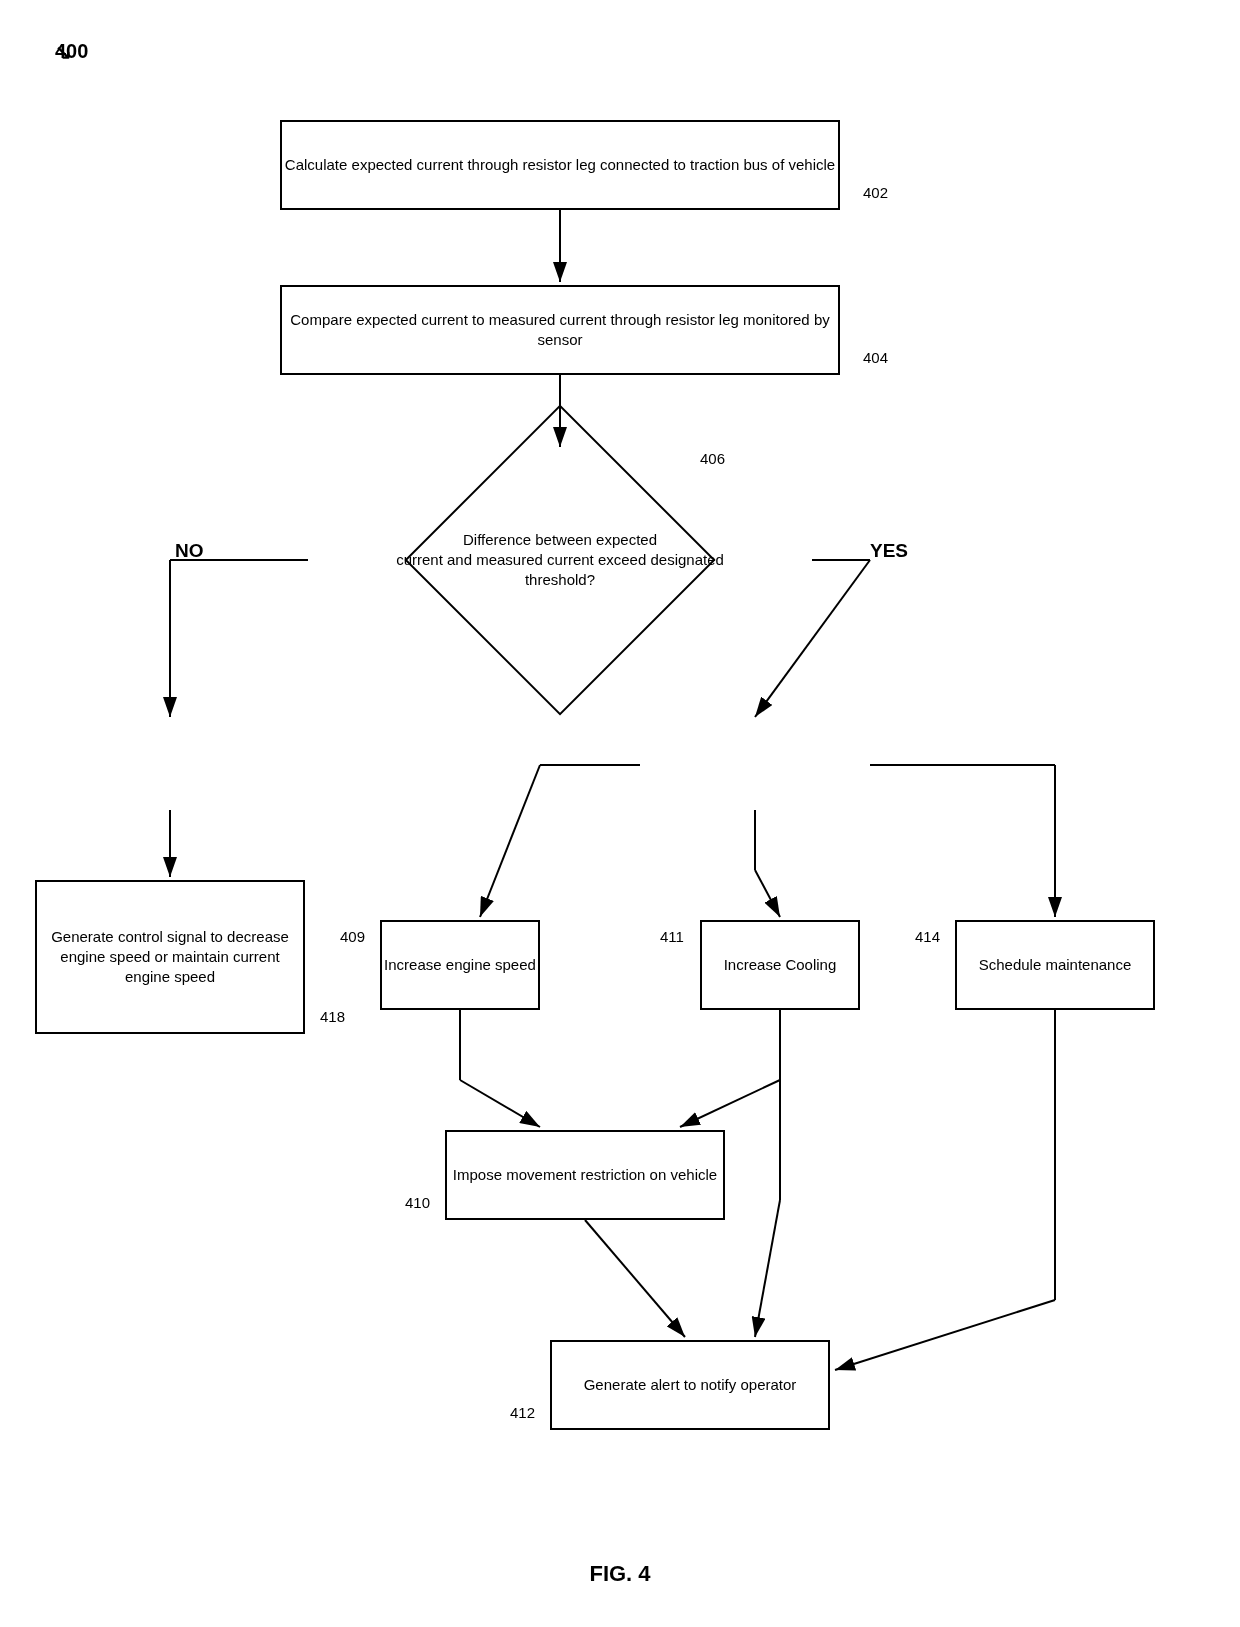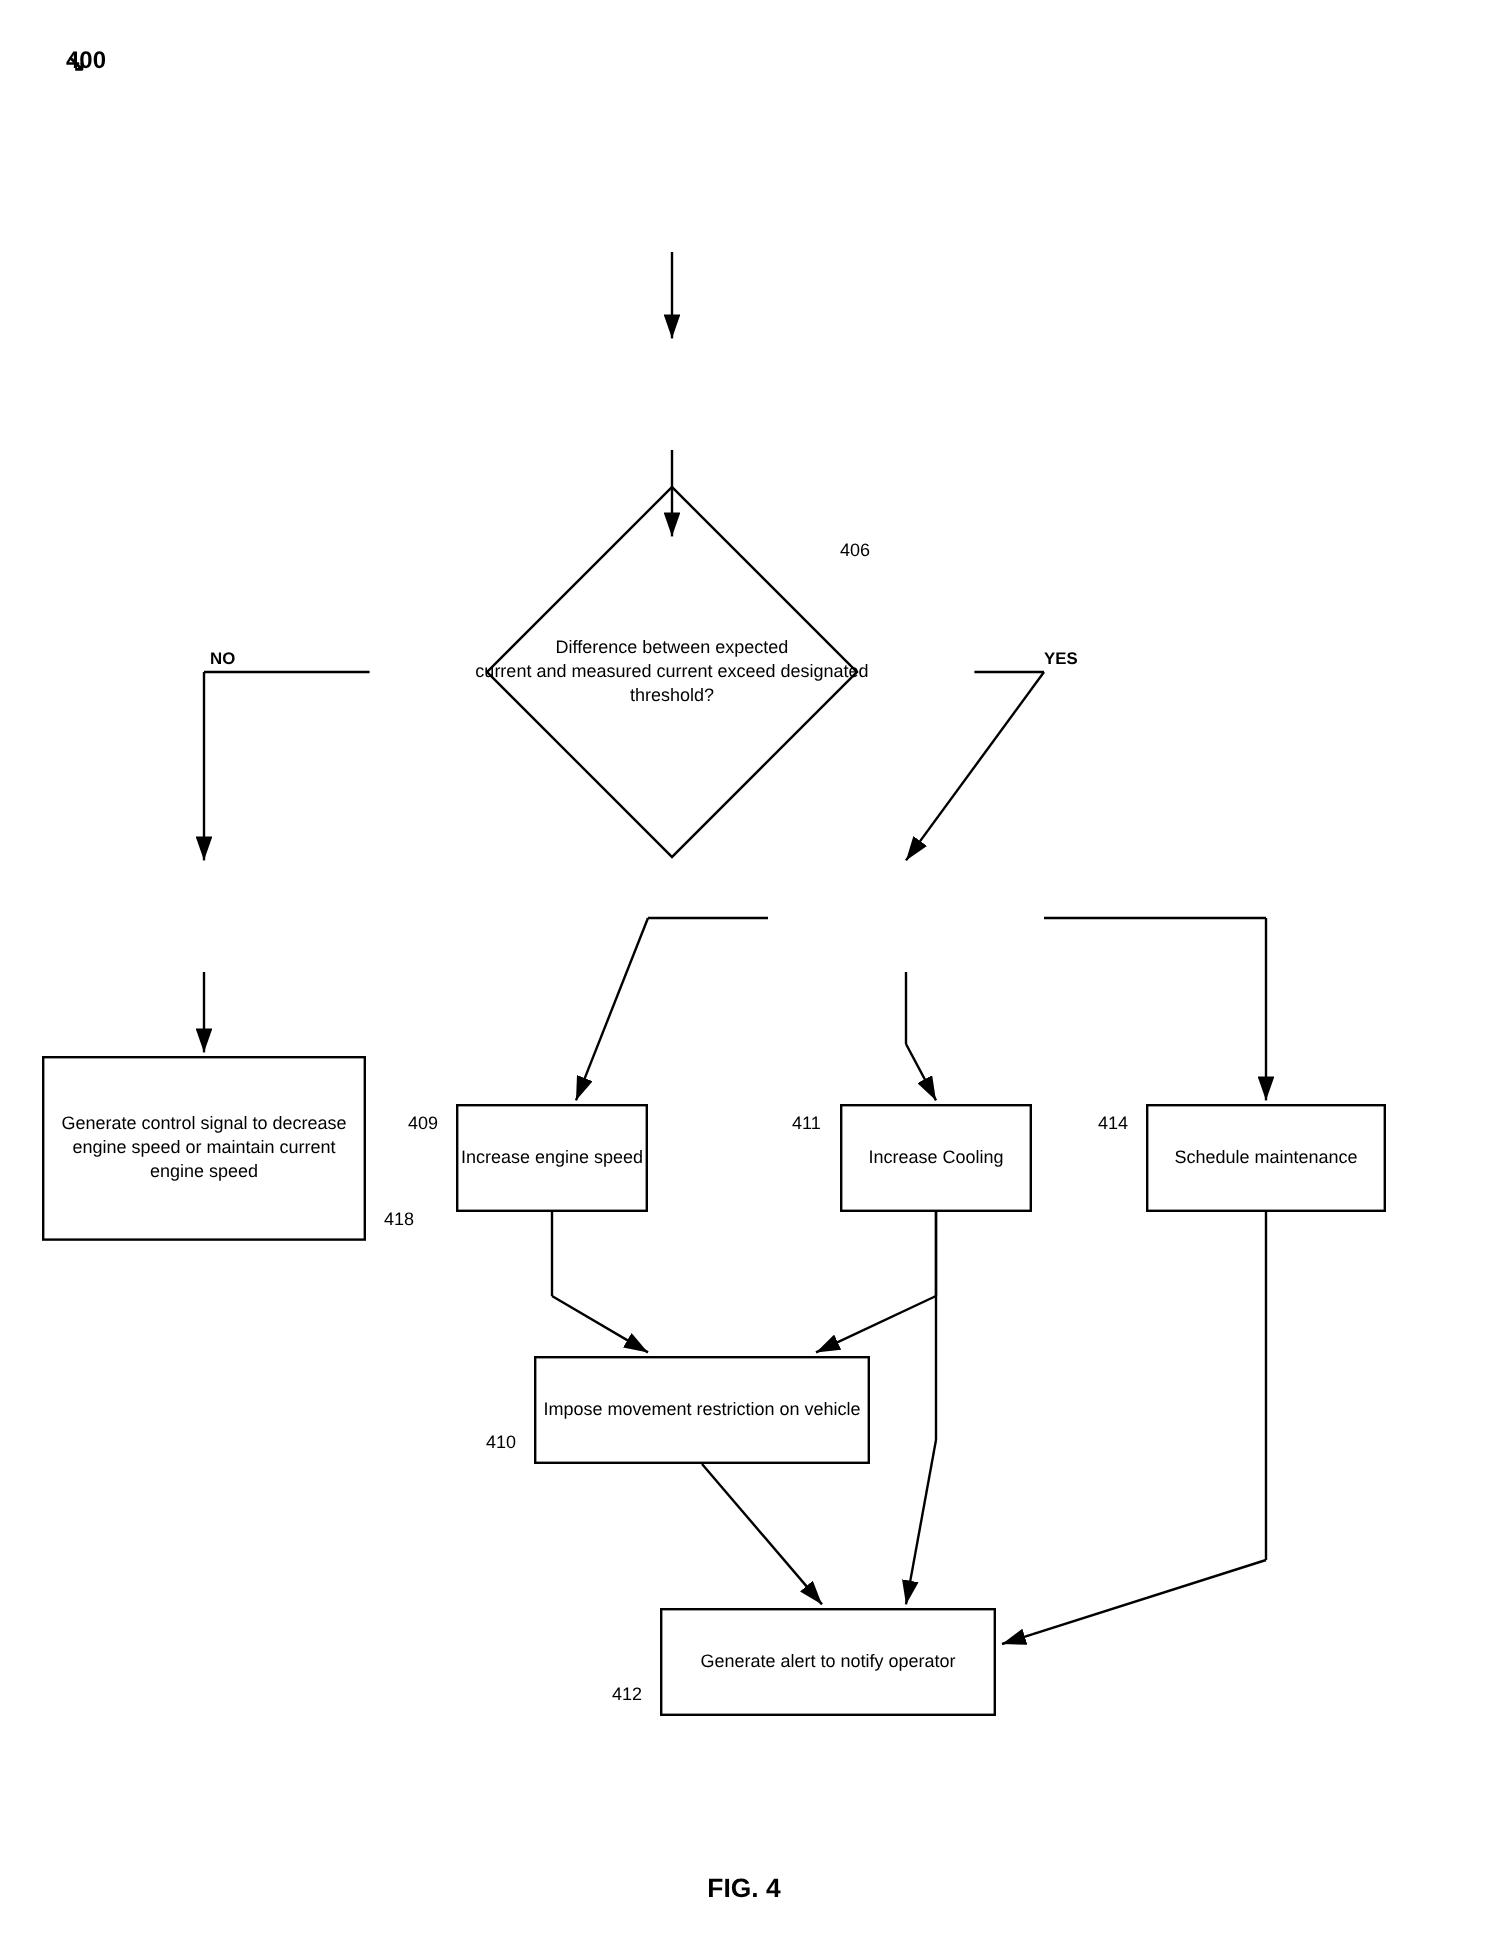--- a/index.html
+++ b/index.html
@@ -77,33 +77,43 @@
       height: 1627px;
       pointer-events: none;
     }
     .step-label {
       position: absolute;
       font-size: 15px;
       color: #000;
     }
     .branch-label {
       position: absolute;
-      font-size: 14px;
+      font-size: 19px;
       font-weight: bold;
     }
   </style>
 </head>
 <body>
 
 <div class="diagram-container">
 
   <div class="diagram-num">400</div>
   <div style="position:absolute;top:40px;left:55px;font-size:20px;font-weight:bold;">↘</div>
 
-
+  <div class="fc-box" style="left:280px;top:120px;width:560px;height:90px;">
+    <span>Calculate expected current through resistor leg connected
+to traction bus of vehicle</span>
+    <span class="step-label" style="right:-50px;bottom:5px;">402</span>
+  </div>
+
+  <div class="fc-box" style="left:280px;top:285px;width:560px;height:90px;">
+    <span>Compare expected current to measured current through
+resistor leg monitored by sensor</span>
+    <span class="step-label" style="right:-50px;bottom:5px;">404</span>
+  </div>
 
   <div class="fc-diamond-wrapper" style="left:310px;top:450px;width:500px;height:220px;">
     <div class="fc-diamond" style="width:220px;height:220px;left:140px;top:0px;"></div>
     <div class="fc-diamond-text" style="font-size:15px;">
       Difference between expected<br>current and measured current exceed designated<br>threshold?
     </div>
     <span class="step-label" style="position:absolute;left:390px;top:0px;font-size:15px;">406</span>
   </div>
 
   <div class="branch-label" style="left:175px;top:540px;">NO</div>

